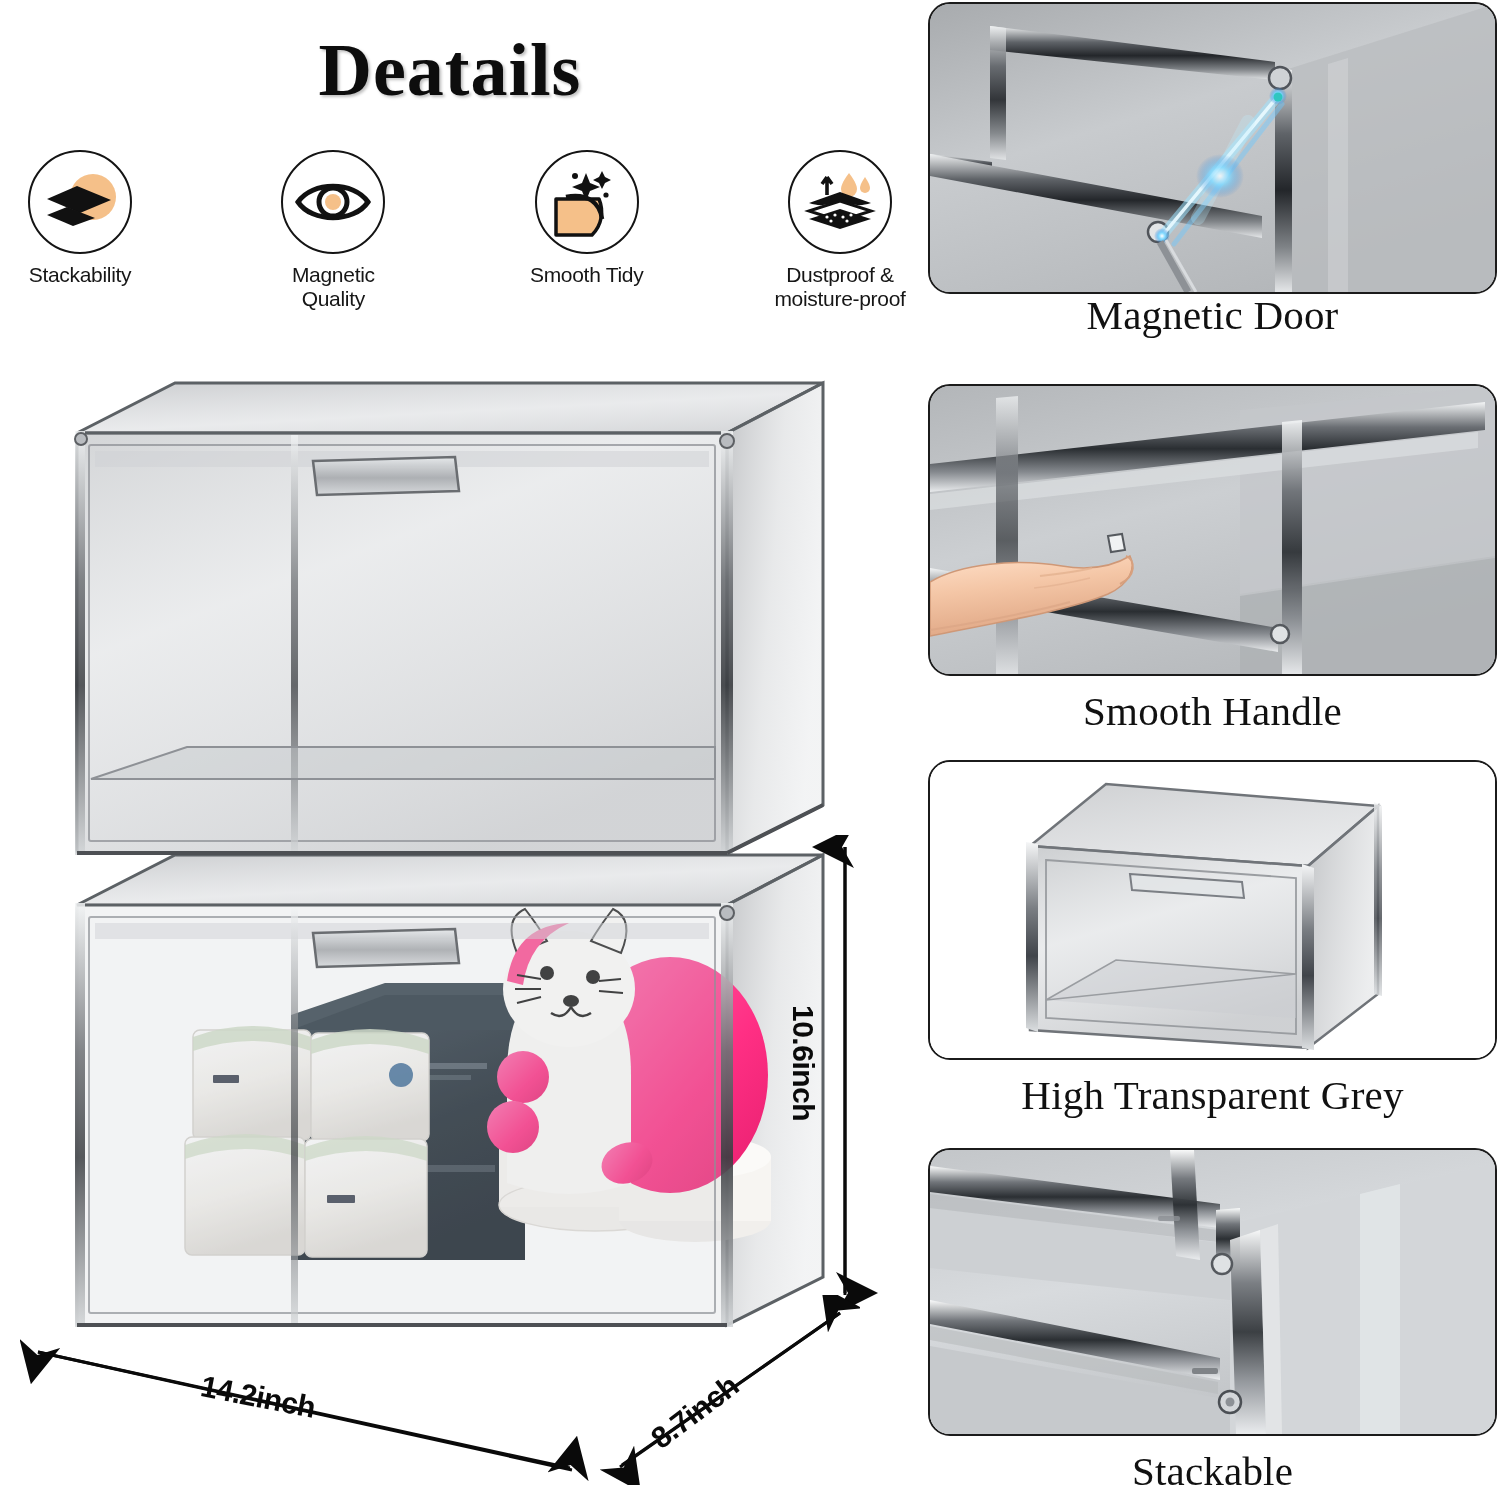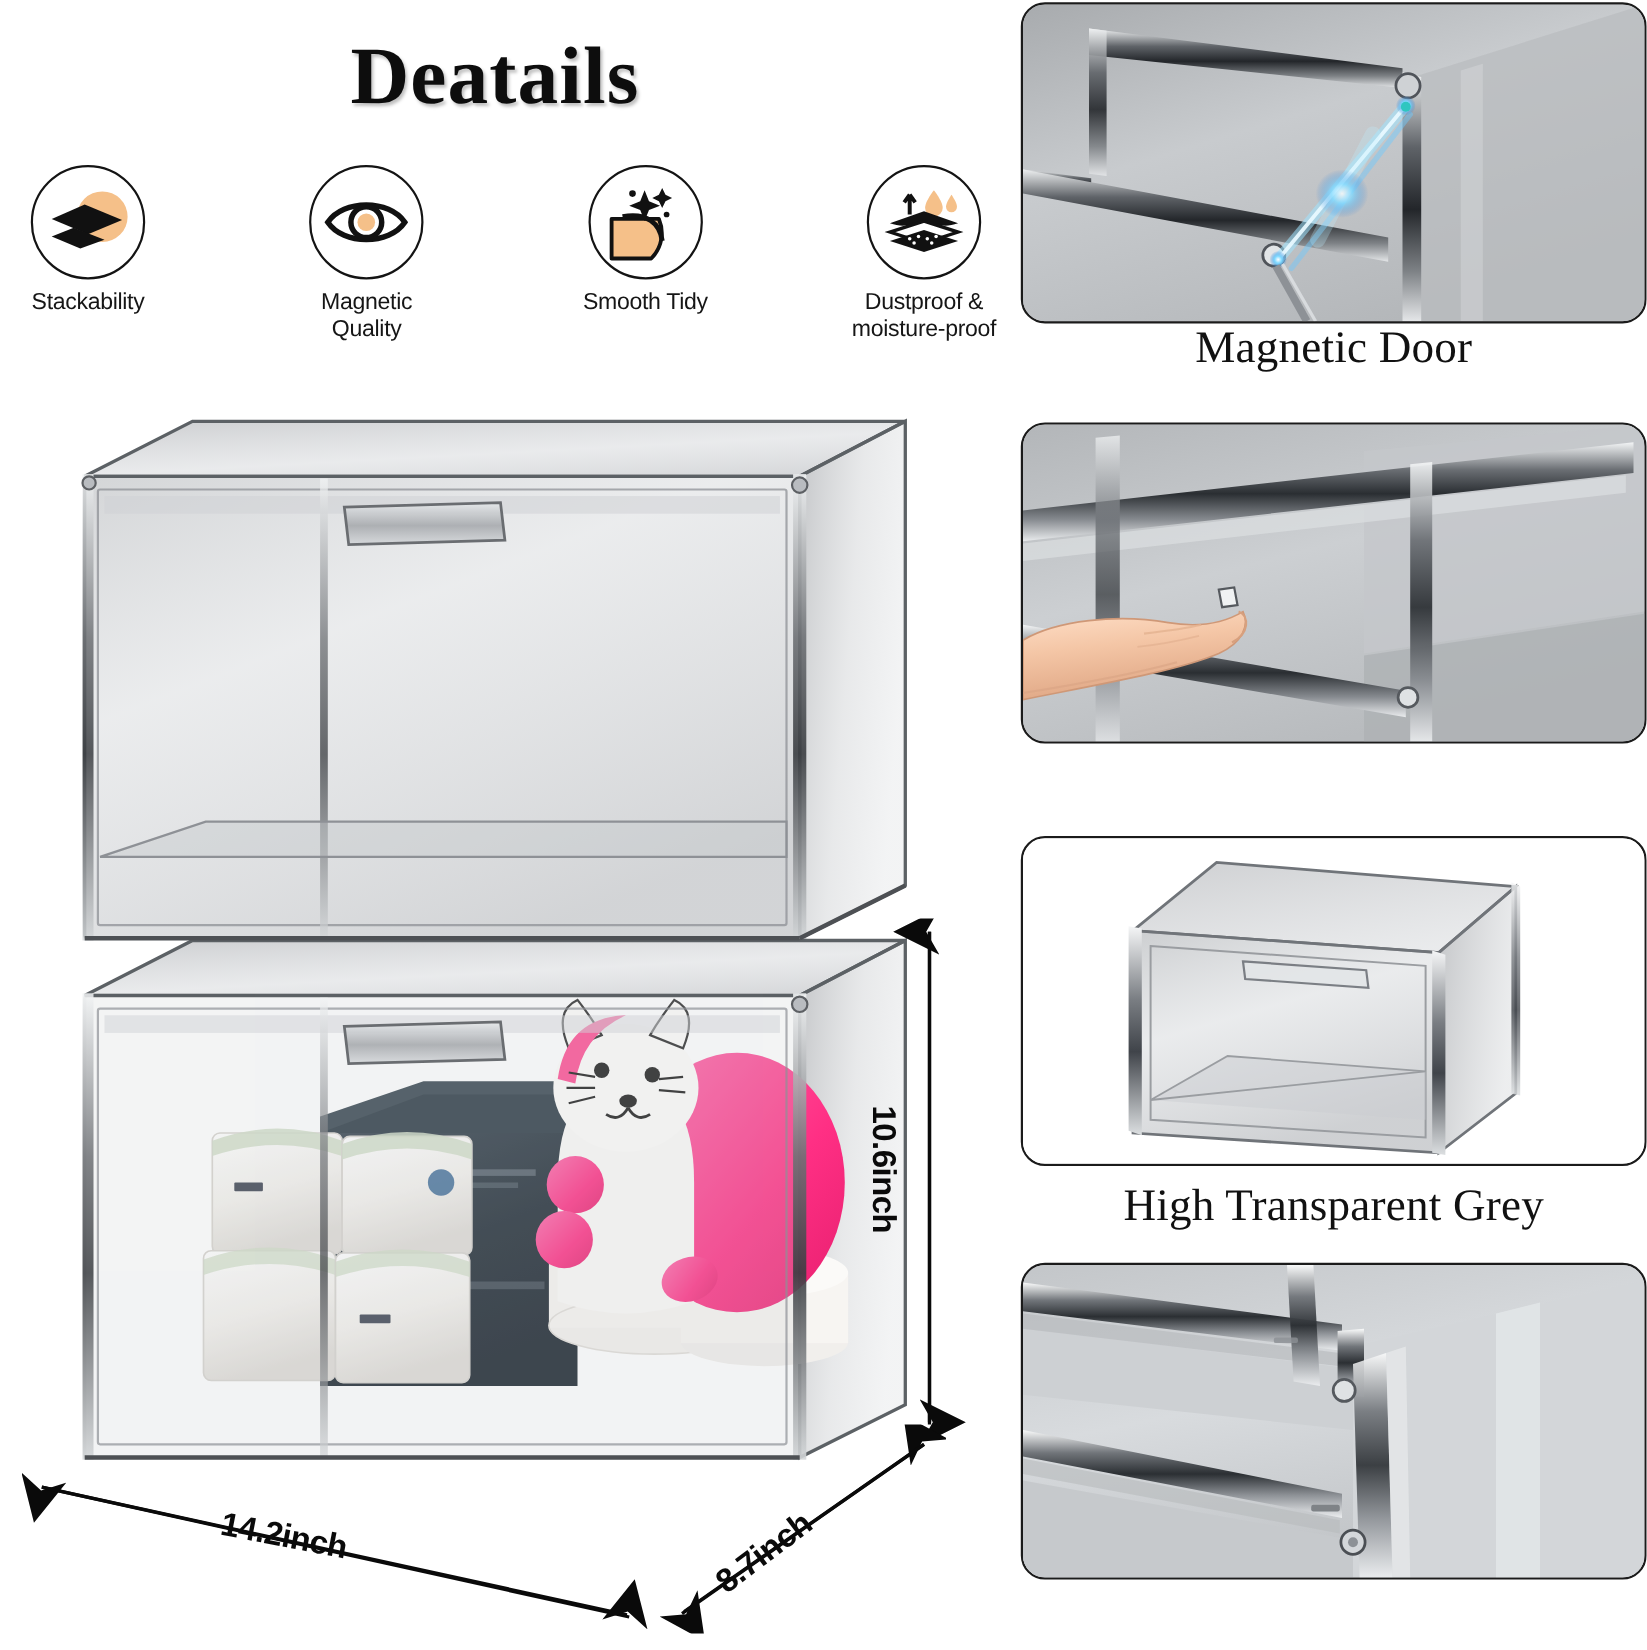--- a/index.html
+++ b/index.html
@@ -523,20 +523,21 @@
           <g>
             <path d="M0,196 C30,178 86,172 132,180 C168,186 190,176 200,170
                      C206,182 200,198 178,208 C140,224 70,236 0,250 Z" fill="url(#skin)" stroke="#cf9877" stroke-width="1.5"></path>
             <path d="M196,170 C206,174 206,190 190,198" fill="none" stroke="#d7a07e" stroke-width="2"></path>
             <path d="M110,190 C128,188 146,186 162,182" fill="none" stroke="#e3b190" stroke-width="2" opacity="0.8"></path>
             <path d="M104,202 C124,200 144,196 160,192" fill="none" stroke="#e3b190" stroke-width="1.6" opacity="0.7"></path>
             <path d="M0,244 C50,236 96,228 140,216" fill="none" stroke="#d9a483" stroke-width="2" opacity="0.6"></path>
           </g>
         </svg>
       </div>
+      <div class="panel-caption" style="margin-top:14px;">Smooth Handle</div>
     </div>
 
     <div class="panel-block" style="top:760px;">
       <div class="panel-photo" style="height:300px; background:#ffffff;">
         <svg width="565" height="296" viewBox="0 0 565 296">
           <defs>
             <linearGradient id="p3f" x1="0" y1="0" x2="0.4" y2="1">
               <stop offset="0%" stop-color="#b6b9bc" stop-opacity="0.70"></stop>
               <stop offset="45%" stop-color="#d3d6d9" stop-opacity="0.48"></stop>
               <stop offset="100%" stop-color="#b1b4b8" stop-opacity="0.62"></stop>
@@ -617,17 +618,18 @@
           <polygon points="330,80 348,74 352,284 336,284" fill="#eef0f1" opacity="0.55"></polygon>
 
           <circle cx="292" cy="114" r="10" fill="#dfe2e4" stroke="#55595e" stroke-width="2.5"></circle>
           <circle cx="300" cy="252" r="11" fill="#d4d7da" stroke="#4b4f54" stroke-width="2.5"></circle>
           <circle cx="300" cy="252" r="4.5" fill="#8d9196"></circle>
 
           <rect x="262" y="218" width="26" height="6" rx="2" fill="#7f8387"></rect>
           <rect x="228" y="66" width="22" height="5" rx="2" fill="#8c9095" opacity="0.8"></rect>
         </svg>
       </div>
+      <div class="panel-caption" style="margin-top:14px;">Stackable</div>
     </div>
 
   </div>
 
 </div>
 
 </body></html>

